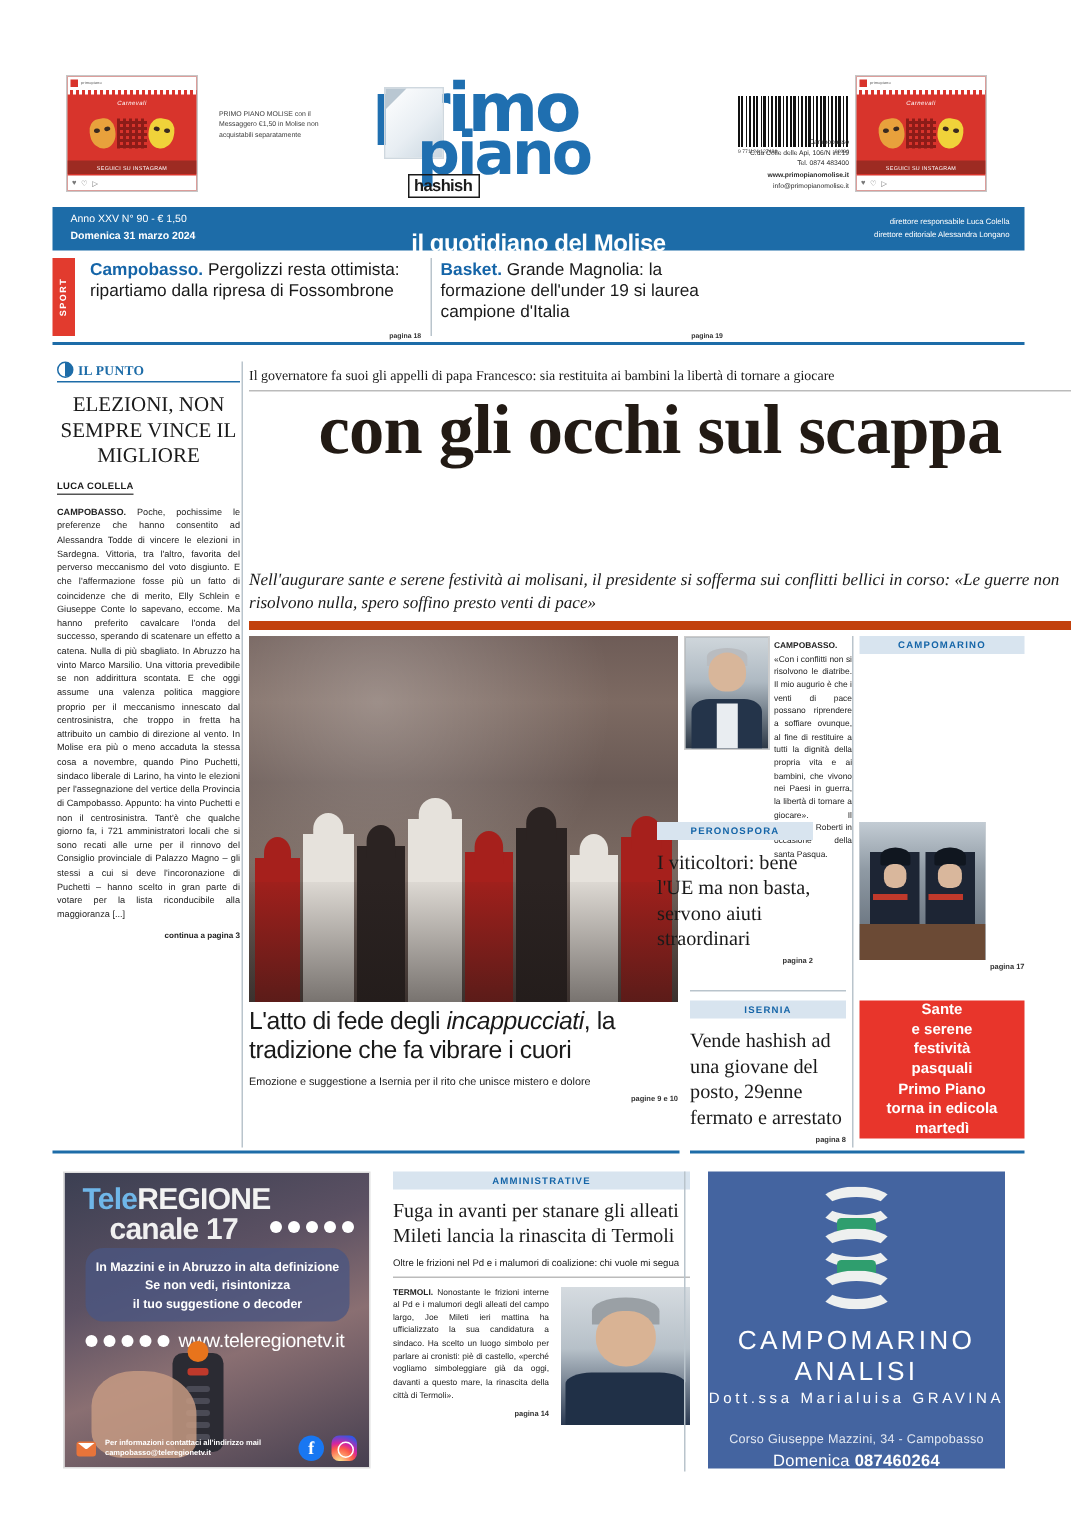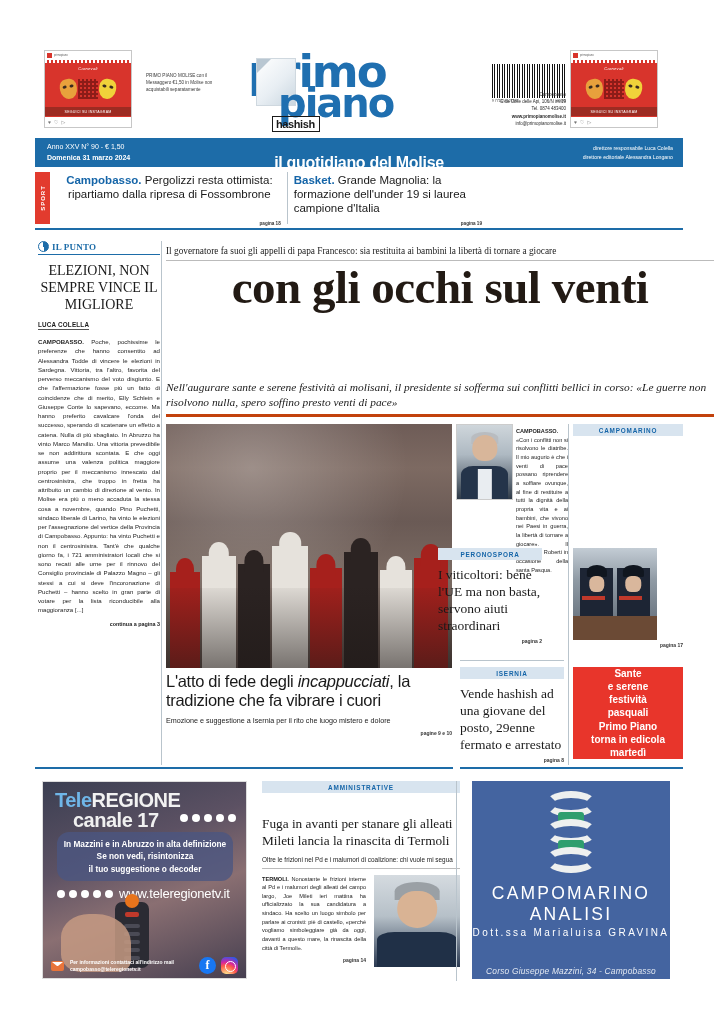--- a/index.html
+++ b/index.html
@@ -82,21 +82,21 @@
 
   
   .sport { position: absolute; left: 35px; top: 172px; width: 648px; height: 58px;
            border-bottom: 2px solid #1d6ca8; }
   .sport-tag { position: absolute; left: 0; top: 0; width: 15px; height: 52px; background: #e23b2e; }
   .sport-tag span { position: absolute; left: 50%; top: 50%; transform: translate(-50%,-50%) rotate(-90deg);
            color: #fff; font-size: 6px; font-weight: bold; letter-spacing: 1px; white-space: nowrap; }
   .sport-cols { position: absolute; left: 19px; top: 0; right: 0; height: 52px; display: flex; }
   .sport-col { position: relative; padding: 1px 8px 0 6px; }
   .sport-col:not(:first-child) { border-left: 1px solid #b9c4cc; }
-  .sport-col.c1 { width: 37%; text-align: center; }
+  .sport-col.c1 { width: 37%; }
   .sport-col.c2 { width: 32%; }
   .sport-col.c3 { width: 31%; }
   .sport-col p { font-size: 11.5px; line-height: 1.22; color: #1a1a1a;
                  font-family: "Liberation Sans", sans-serif; }
   .sport-col .lead { color: #1565a8; font-weight: bold; }
   .sport-page { position: absolute; right: 6px; bottom: -2px; font-size: 4.6px;
                 font-weight: bold; color: #333; }
 
   
   .punto { position: absolute; left: 38px; top: 241px; width: 122px; }
@@ -120,21 +120,21 @@
 
   
   .overline { position: absolute; left: 166px; top: 246px; width: 548px;
               font-family: "Liberation Serif", serif; font-size: 9.3px; color: #1a1a1a;
               border-bottom: 1px solid #bbb; padding-bottom: 4px; }
   .headline { position: absolute; left: 166px; top: 262px; width: 548px;
               font-family: "Liberation Serif", serif; font-weight: bold; font-size: 47px;
               line-height: 1.07; color: #221a14; text-align: center; letter-spacing: -.5px; }
   .subhead { position: absolute; left: 166px; top: 380px; width: 548px;
              font-family: "Liberation Serif", serif; font-style: italic; font-size: 11.4px;
-             line-height: 1.35; color: #1a1a1a; border-bottom: 3px solid #c2410c; padding-bottom: 3px; }
+             line-height: 1.35; color: #1a1a1a; border-bottom: 6px solid #c2410c; padding-bottom: 3px; }
 
   
   .photo { position: absolute; overflow: hidden; background: #9aa6af; }
   .proc-photo { left: 166px; top: 424px; width: 286px; height: 244px; }
   .proc-bg { position:absolute; inset:0;
     background:
       radial-gradient(ellipse at 30% 18%, rgba(255,255,255,.25), transparent 55%),
       linear-gradient(180deg,#6e5c57 0%, #7d6a62 18%, #6a5a55 40%, #7a6a62 62%, #5e4f4a 100%); }
   .hood { position:absolute; bottom:0; background:#2b2322; }
   .hood.white { background: #e6e2dc; }
@@ -232,21 +232,21 @@
   .soc-ig { width:17px;height:17px;border-radius:5px;
             background: radial-gradient(circle at 30% 107%, #fdf497 0%, #fd5949 45%, #d6249f 60%, #285AEB 90%);
             position:relative; }
   .soc-ig::after { content:''; position:absolute; left:4px; top:4px; width:9px;height:9px;
             border:1.6px solid #fff; border-radius:50%; }
 
   .amm { position: absolute; left: 262px; top: 781px; width: 198px; }
   .amm-tag { background: #d8e4ef; color: #1565a8; font-size: 6.4px; font-weight: bold;
              letter-spacing: .8px; text-align: center; padding: 2.5px 0; }
   .amm-title { font-family: "Liberation Serif", serif; font-size: 13.3px; line-height: 1.26;
-               color: #1a1a1a; margin-top: 23px; }
+               color: #1a1a1a; margin-top: 6px; }
   .amm-sub { margin-top: 6px; font-size: 6.4px; color: #1a1a1a; border-bottom: 1px solid #bbb;
              padding-bottom: 5px; }
   .amm-cols { display: flex; gap: 8px; margin-top: 6px; }
   .amm-text { width: 104px; font-size: 5.6px; line-height: 1.55; text-align: justify; color: #232323; }
   .amm-text b { font-weight: bold; }
   .amm-page { text-align: right; font-size: 5px; font-weight: bold; color: #333; margin-top: 5px; }
   .amm-photo { width: 86px; height: 92px; position: relative; overflow: hidden; }
   .mp-bg { position:absolute; inset:0; background: linear-gradient(180deg,#d5dbe0 0%,#b6c0c8 45%,#2b3a52 100%); }
   .mp-hair { position:absolute; left:50%; top:8%; transform:translateX(-50%);
              width:52%; height:20%; border-radius:50% 50% 0 0; background:#9aa0a5; }
@@ -257,21 +257,21 @@
 
   .labad { position: absolute; left: 472px; top: 781px; width: 198px; height: 198px;
            background: #4464a0; color: #fff; text-align: center; }
   .dna { position: relative; width: 60px; height: 86px; margin: 10px auto 0; }
   .dna-s { position:absolute; left:50%; transform:translateX(-50%); width:52px; height:26px;
            border: 7px solid #eef0ef; border-radius: 50%; border-color:#eef0ef transparent #eef0ef transparent; }
   .dna-g { position:absolute; left:50%; transform:translateX(-50%); width:26px; height:13px;
            background: #2f9e6e; border-radius: 3px; }
   .lab-t1 { font-size: 17.5px; letter-spacing: 2.2px; margin-top: 6px; }
   .lab-t2 { font-size: 10px; letter-spacing: 2.4px; margin-top: 2px; }
-  .lab-t3 { font-size: 8.4px; margin-top: 28px; color: #e3e9f2; letter-spacing: .2px; font-style: italic; }
+  .lab-t3 { font-size: 8.4px; margin-top: 16px; color: #e3e9f2; letter-spacing: .2px; }
   .lab-t4 { font-size: 11px; margin-top: 4px; letter-spacing: .2px; }
   .lab-t4 b { font-weight: bold; }
 </style>
 </head>
 <body>
 
 <div class="page">
 
   <div class="masthead">
 
@@ -380,21 +380,21 @@
     <div class="punto-title">ELEZIONI, NON SEMPRE VINCE IL MIGLIORE</div>
     <div><span class="punto-author">LUCA COLELLA</span></div>
     <div class="punto-body"><b>CAMPOBASSO.</b><span> Poche, pochissime le preferenze che hanno consentito ad Alessandra Todde di vincere le elezioni in Sardegna. Vittoria, tra l'altro, favorita del perverso meccanismo del voto disgiunto. E che l'affermazione fosse più un fatto di coincidenze che di merito, Elly Schlein e Giuseppe Conte lo sapevano, eccome. Ma hanno preferito cavalcare l'onda del successo, sperando di scatenare un effetto a catena. Nulla di più sbagliato. In Abruzzo ha vinto Marco Marsilio. Una vittoria prevedibile se non addirittura scontata. E che oggi assume una valenza politica maggiore proprio per il meccanismo innescato dal centrosinistra, che troppo in fretta ha attribuito un cambio di direzione al vento. In Molise era più o meno accaduta la stessa cosa a novembre, quando Pino Puchetti, sindaco liberale di Larino, ha vinto le elezioni per l'assegnazione del vertice della Provincia di Campobasso. Appunto: ha vinto Puchetti e non il centrosinistra. Tant'è che qualche giorno fa, i 721 amministratori locali che si sono recati alle urne per il rinnovo del Consiglio provinciale di Palazzo Magno – gli stessi a cui si deve l'incoronazione di Puchetti – hanno scelto in gran parte di votare per la lista riconducibile alla maggioranza [...]</span></div>
     <div class="punto-cont">continua a pagina 3</div>
   </div>
   <div class="vrule" style="left:161px; top:241px; height:524px;"></div>
   <div class="vrule" style="left:568px; top:424px; height:341px;"></div>
 
   <div class="overline">Il governatore fa suoi gli appelli di papa Francesco: sia restituita ai bambini la libertà di tornare a giocare</div>
   <div class="headline">
-    <div>con gli occhi sul venti</div>
+    <div>con gli occhi sul scappa</div>
   </div>
   <div class="subhead">Nell'augurare sante e serene festività ai molisani, il presidente si sofferma sui conflitti bellici in corso: «Le guerre non risolvono nulla, spero soffino presto venti di pace»</div>
 
   <div class="photo proc-photo">
     <div class="proc-bg"></div>
     <div class="hood red" style="left:4px;  width:30px; height:96px;"></div>
     <div class="hood white" style="left:36px; width:34px; height:112px;"></div>
     <div class="hood" style="left:72px; width:32px; height:104px;"></div>
     <div class="hood white" style="left:106px;width:36px; height:122px;"></div>
     <div class="hood red" style="left:144px;width:32px; height:100px;"></div>
@@ -409,21 +409,21 @@
     <div class="rb-hair"></div>
     <div class="rb-head"></div>
     <div class="rb-body"></div>
     <div class="rb-shirt"></div>
   </div>
 
   <div class="art-body"><b>CAMPOBASSO.</b><span> «Con i conflitti non si risolvono le diatribe. Il mio augurio è che i venti di pace possano riprendere a soffiare ovunque, al fine di restituire a tutti la dignità della propria vita e ai bambini, che vivono nei Paesi in guerra, la libertà di tornare a giocare». Il presidente Roberti in occasione della santa Pasqua.</span></div>
 
   <div class="cap-block">
     <div class="cap-title"><span>L'atto di fede degli </span><i>incappucciati</i><span>, la tradizione che fa vibrare i cuori</span></div>
-    <div class="cap-sub">Emozione e suggestione a Isernia per il rito che luogo mistero e dolore</div>
+    <div class="cap-sub">Emozione e suggestione a Isernia per il rito che unisce mistero e dolore</div>
     <div class="cap-page">pagine 9 e 10</div>
   </div>
 
   <div class="rail-item" style="left:573px; top:424px; width:110px;">
     <div class="rail-tag">CAMPOMARINO</div>
   </div>
   <div class="photo cara-photo">
     <div class="cc-bg"></div>
     <div class="cc-person" style="left:8%;">
         <div class="cap"></div>
@@ -538,16 +538,16 @@
     <div class="dna">
       <div class="dna-s" style="top:0px;"></div>
       <div class="dna-g" style="top:21px;"></div>
       <div class="dna-s" style="top:28px;"></div>
       <div class="dna-g" style="top:49px;"></div>
       <div class="dna-s" style="top:56px;"></div>
     </div>
     <div class="lab-t1">CAMPOMARINO ANALISI</div>
     <div class="lab-t2">Dott.ssa Marialuisa GRAVINA</div>
     <div class="lab-t3">Corso Giuseppe Mazzini, 34 - Campobasso</div>
-    <div class="lab-t4"><span>Telefono </span><b>087460264</b></div>
+    <div class="lab-t4"><span>Domenica </span><b>087460264</b></div>
   </div>
 
 </div>
 
 </body></html>

